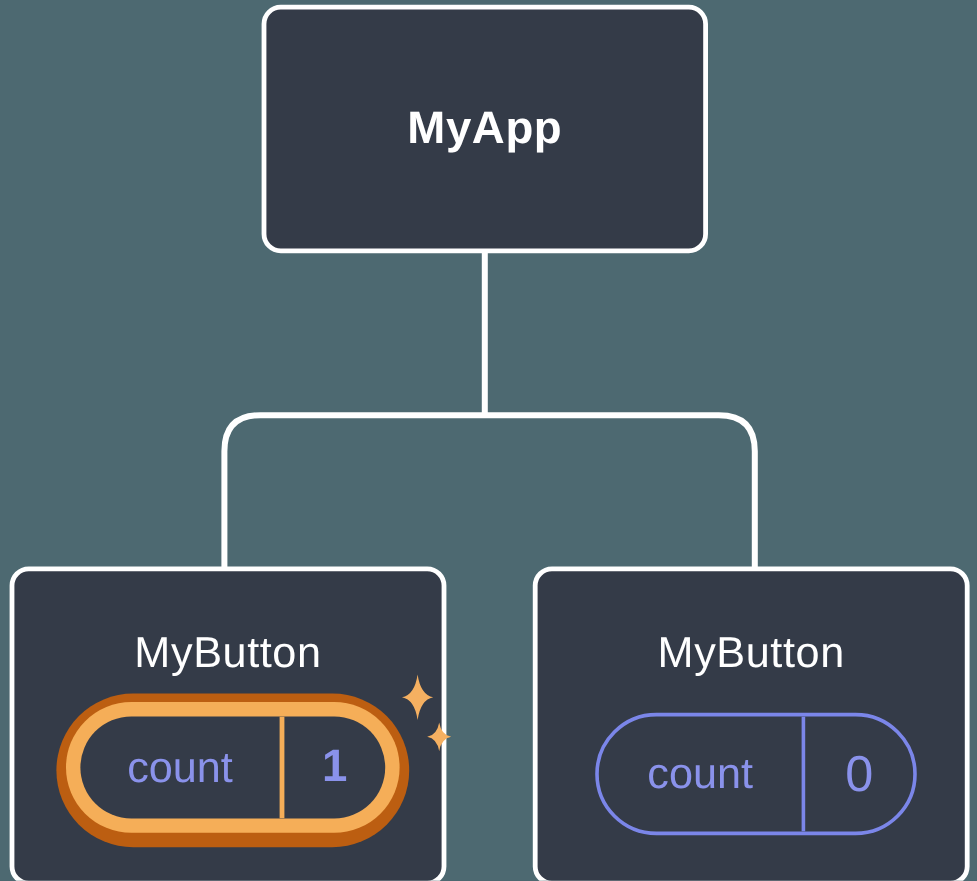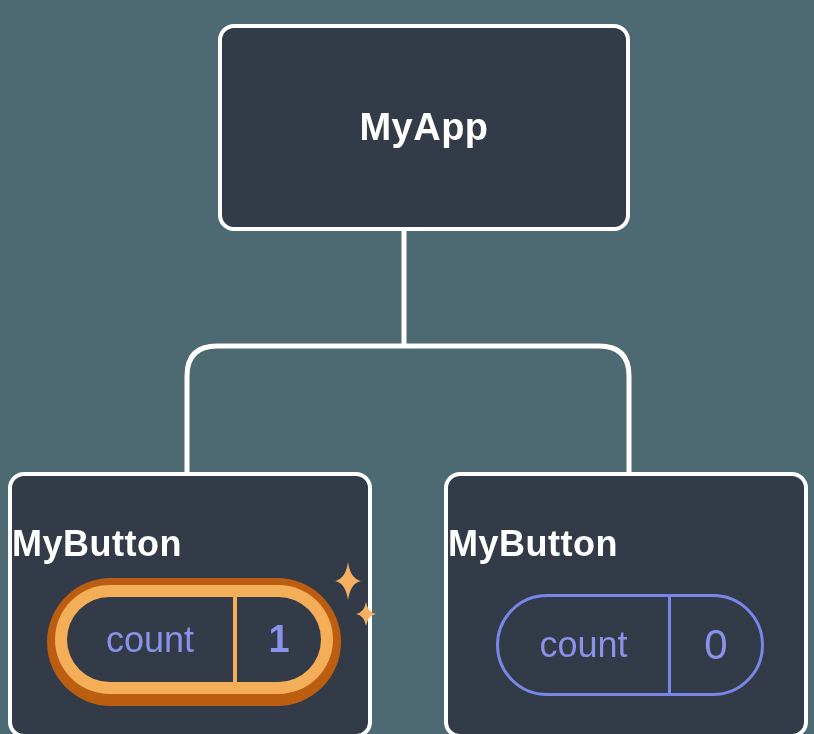--- a/index.html
+++ b/index.html
@@ -24,48 +24,48 @@
   .node {
     position: absolute;
     box-sizing: border-box;
     background: #343b48;
     border: 4px solid #ffffff;
     border-radius: 16px;
   }
   .node-root {
     left: 218px;
     top: 4px;
-    width: 412px;
+    width: 372px;
     height: 207px;
     display: flex;
     align-items: center;
     justify-content: center;
-    margin-top: 20px;
   }
   .node-root .node-label {
     color: #ffffff;
     font-size: 38px;
     font-weight: 700;
     letter-spacing: 0.5px;
   }
   .node-child {
     width: 364px;
     height: 266px;
     top: 472px;
   }
   .node-child-left  { left: 8px; }
   .node-child-right { left: 444px; }
   .node-child .node-label {
     position: absolute;
     top: 46px;
     left: 0;
     width: 100%;
+    text-align: center;
     color: #ffffff;
     font-size: 36px;
-    font-weight: 700;
+    font-weight: 400;
     letter-spacing: 0.5px;
     line-height: 44px;
   }
   
   .pill-highlight-outer {
     position: absolute;
     left: 35px;
     top: 102px;
     width: 294px;
     height: 128px;

